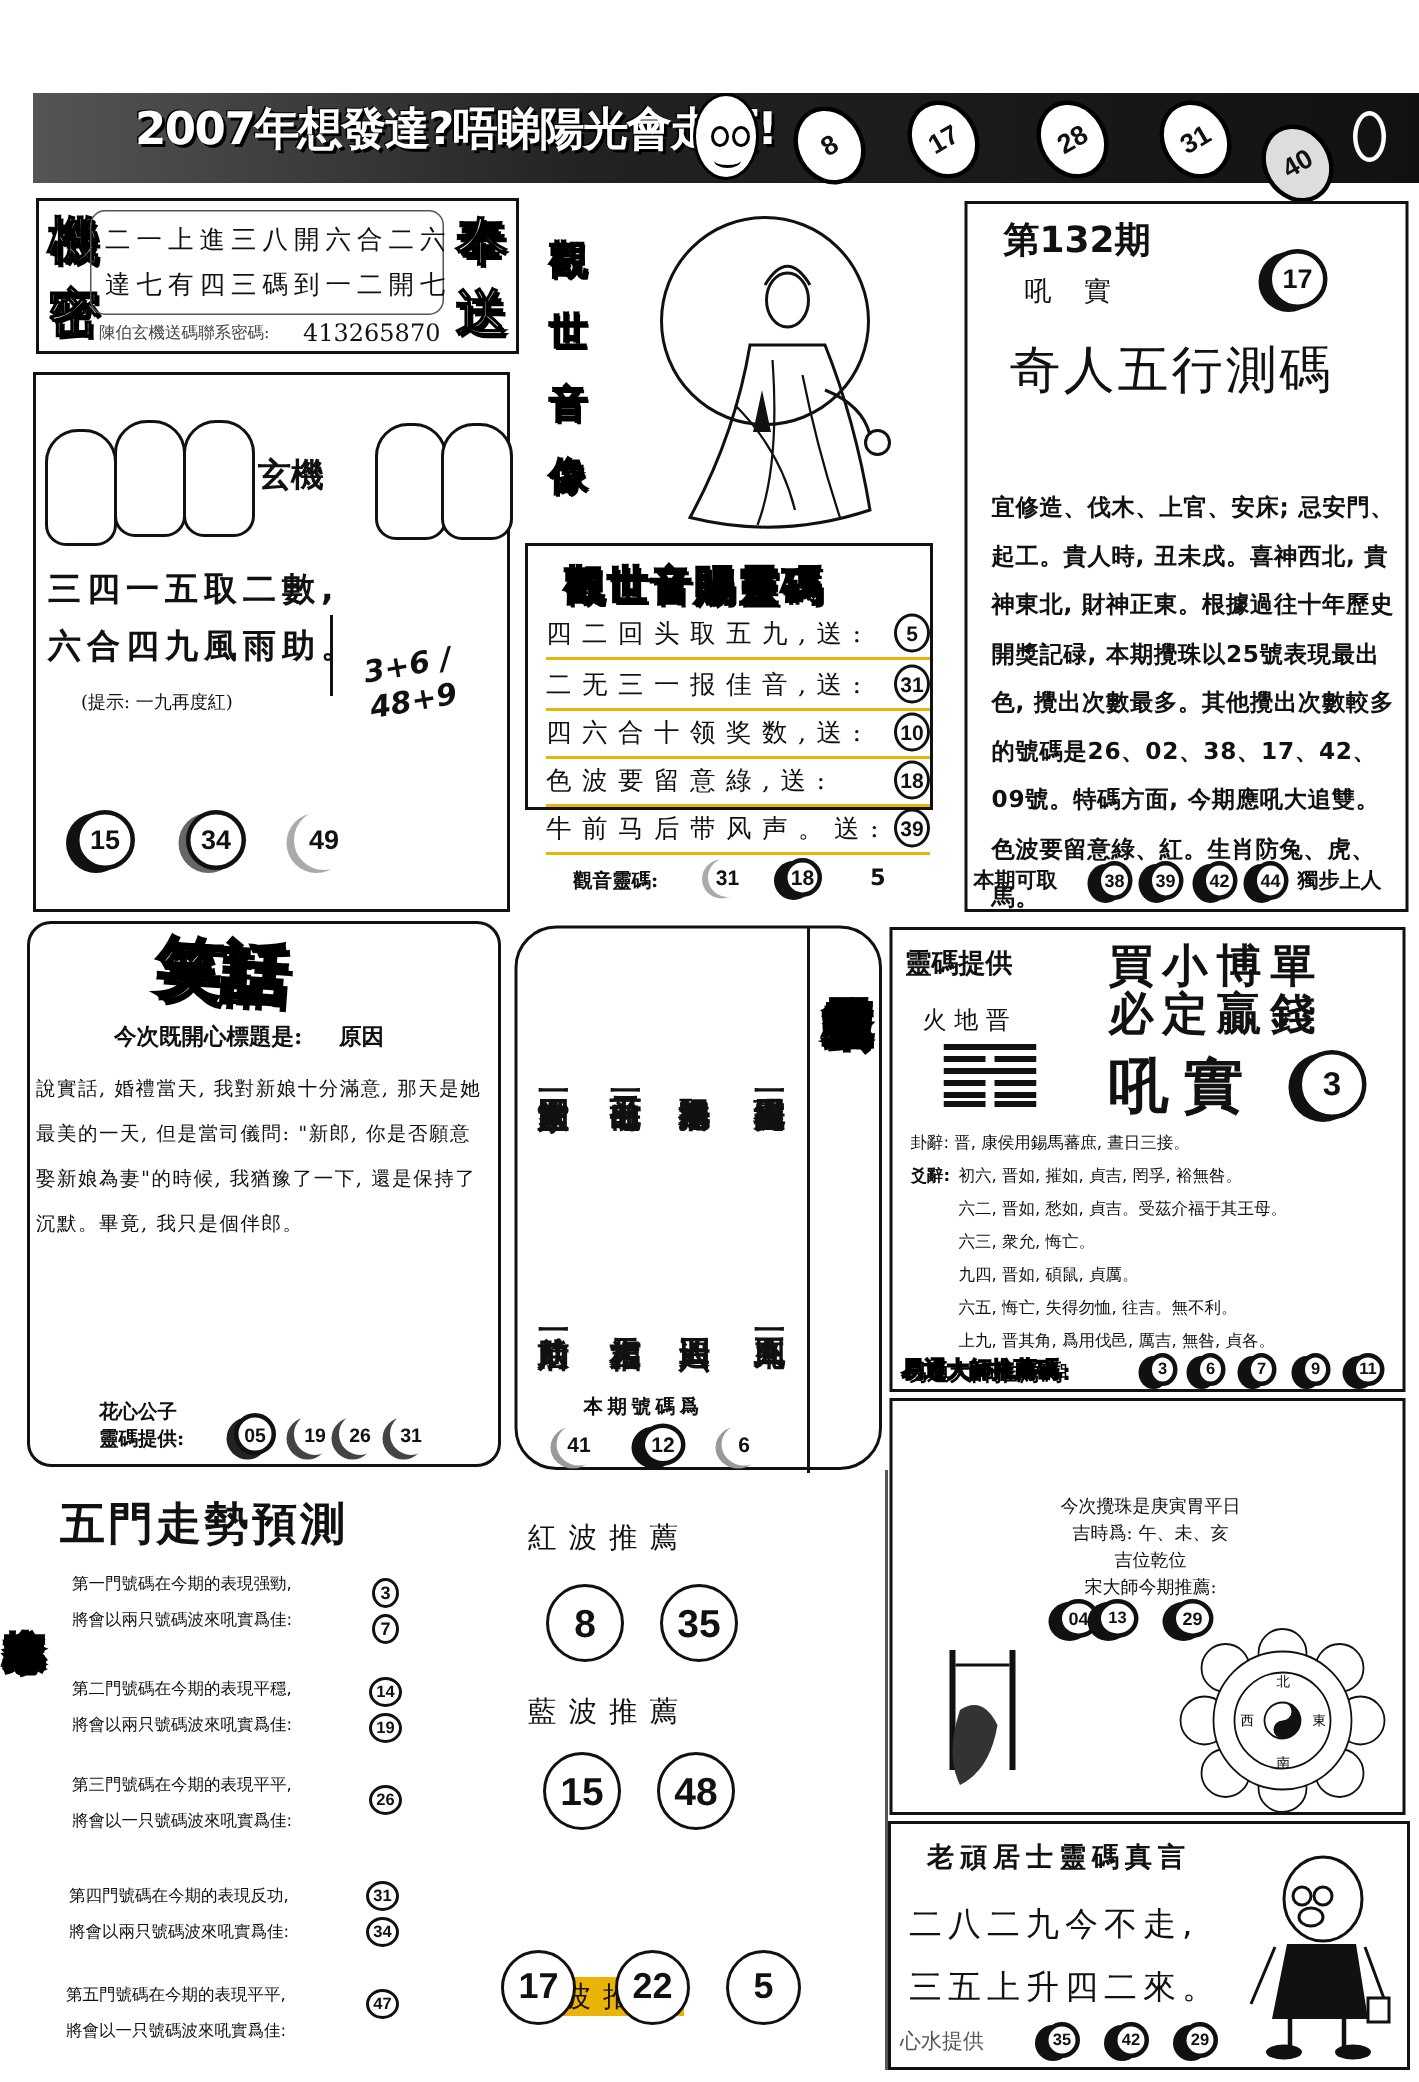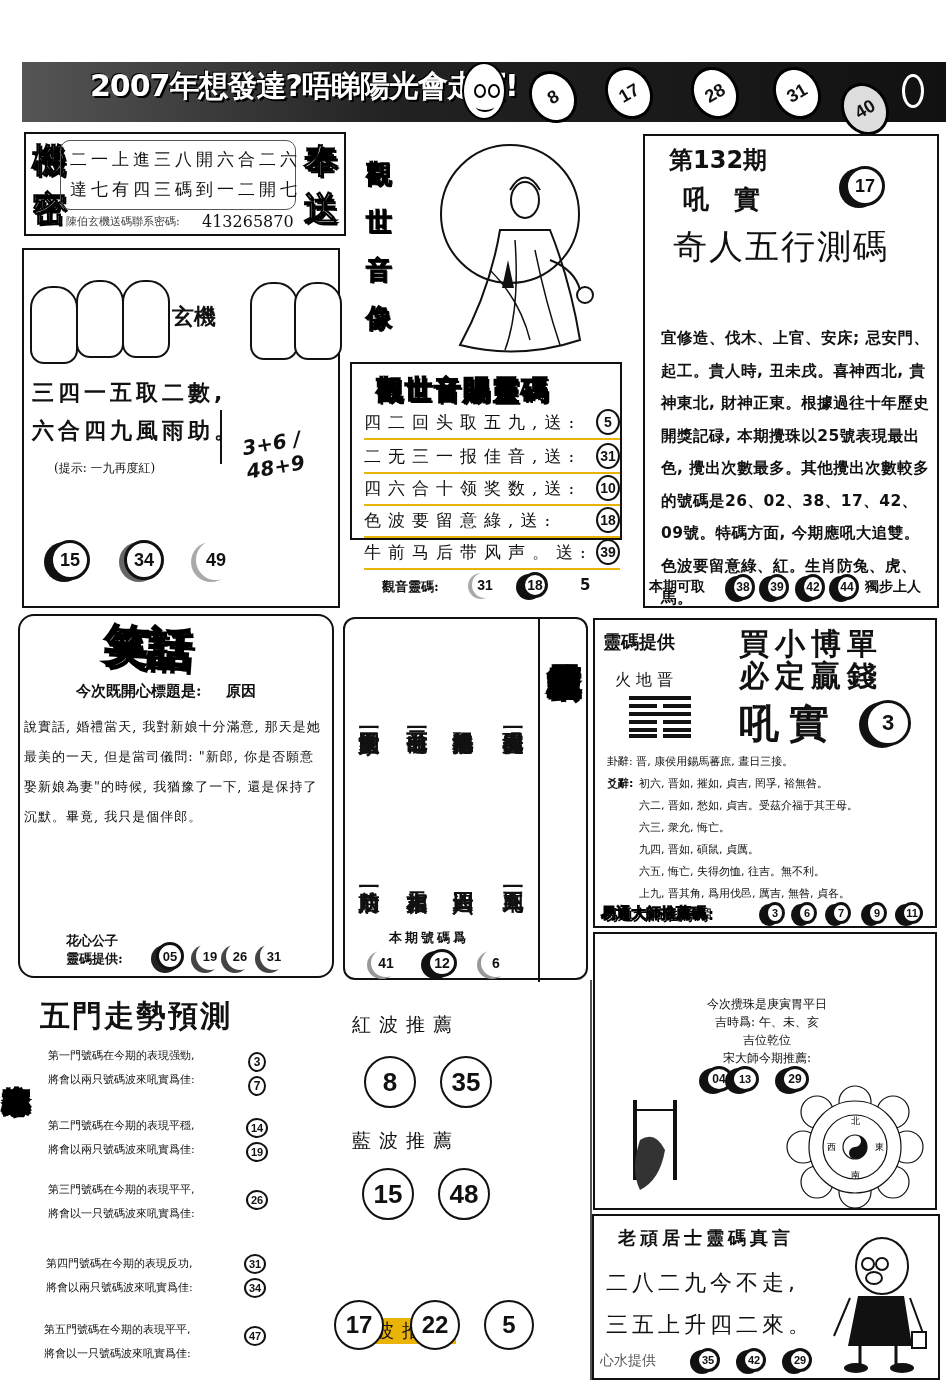--- a/index.html
+++ b/index.html
@@ -35,21 +35,21 @@
   .lm-row .ball { width:24px; height:26px; font-size:14px; margin-left:auto; letter-spacing:0; border-width:2px; }
 
   
   #issue { left:643px; top:134px; width:296px; height:474px; }
   .paragraph { font-size:15.5px; line-height:32.5px; font-weight:bold; letter-spacing:0.5px; }
 
   
   #laugh { left:18px; top:614px; width:316px; height:364px; border-radius:16px; }
 
   
-  #poem { left:343px; top:617px; width:245px; height:363px; border-radius:12px; }
+  #poem { left:343px; top:617px; width:245px; height:363px; border-radius:28px; }
   .poem-col { position:absolute; top:12px; width:30px; font-size:21px; line-height:23px; text-align:center; font-family:"DejaVu Serif",serif; font-weight:bold; }
   #poem-side { left:538px; top:618px; width:52px; height:364px; border-left:2px solid #111; }
 
   
   #yili { left:593px; top:618px; width:344px; height:310px; }
 
   
   #bagua { left:593px; top:932px; width:344px; height:278px; }
 
   
@@ -141,21 +141,21 @@
       <span class="ball">39</span>
     </div>
   <div class="abs serif bold" style="left:30px;top:214px;font-size:13px">觀音靈碼:</div>
   <span class="abs ball" style="left:120px;top:208px;width:26px;height:26px;font-size:14px;border-color:#fff;box-shadow:-4px 1px 0 0 #aaa">31</span>
   <span class="abs ball dark" style="left:170px;top:208px;width:26px;height:26px;font-size:14px">18</span>
   <span class="abs" style="left:228px;top:212px;font-size:15px;font-weight:bold">5</span>
 </div>
 
 <div class="abs box" id="issue">
   <div class="abs" style="left:24px;top:8px;font-size:24px;font-weight:900">第132期</div>
-  <div class="abs" style="left:38px;top:46px;font-size:26px;font-weight:700;letter-spacing:8px">吼 實</div>
+  <div class="abs" style="left:38px;top:46px;font-size:18px;font-weight:400;letter-spacing:8px">吼 實</div>
   <span class="abs ball dark" style="left:200px;top:30px;width:40px;height:40px;font-size:18px">17</span>
   <div class="abs" style="left:28px;top:88px;font-size:34px;letter-spacing:2px">奇人五行測碼</div>
   <div class="abs paragraph" style="left:16px;top:186px;width:274px">宜修造、伐木、上官、安床; 忌安門、起工。貴人時, 丑未戌。喜神西北, 貴神東北, 財神正東。根據過往十年歷史開獎記碌, 本期攪珠以25號表現最出色, 攪出次數最多。其他攪出次數較多的號碼是26、02、38、17、42、09號。特碼方面, 今期應吼大追雙。色波要留意綠、紅。生肖防兔、虎、馬。</div>
   <div class="abs bold" style="left:4px;top:442px;font-size:14px">本期可取</div>
   <span class="abs ball dark" style="left:86px;top:438px;width:24px;height:26px;font-size:12px">38</span>
   <span class="abs ball dark" style="left:120px;top:438px;width:24px;height:26px;font-size:12px">39</span>
   <span class="abs ball dark" style="left:156px;top:438px;width:24px;height:26px;font-size:12px">42</span>
   <span class="abs ball dark" style="left:190px;top:438px;width:24px;height:26px;font-size:12px">44</span>
   <div class="abs bold" style="left:220px;top:442px;font-size:14px">獨步上人</div>
 </div>

